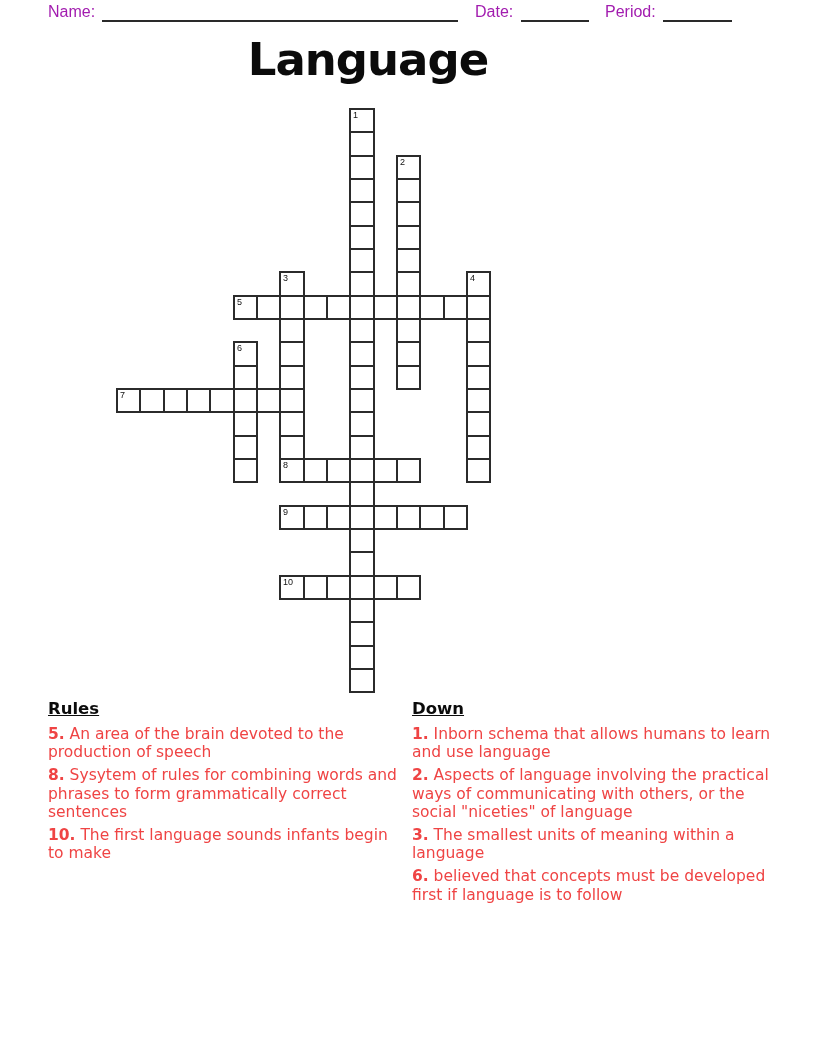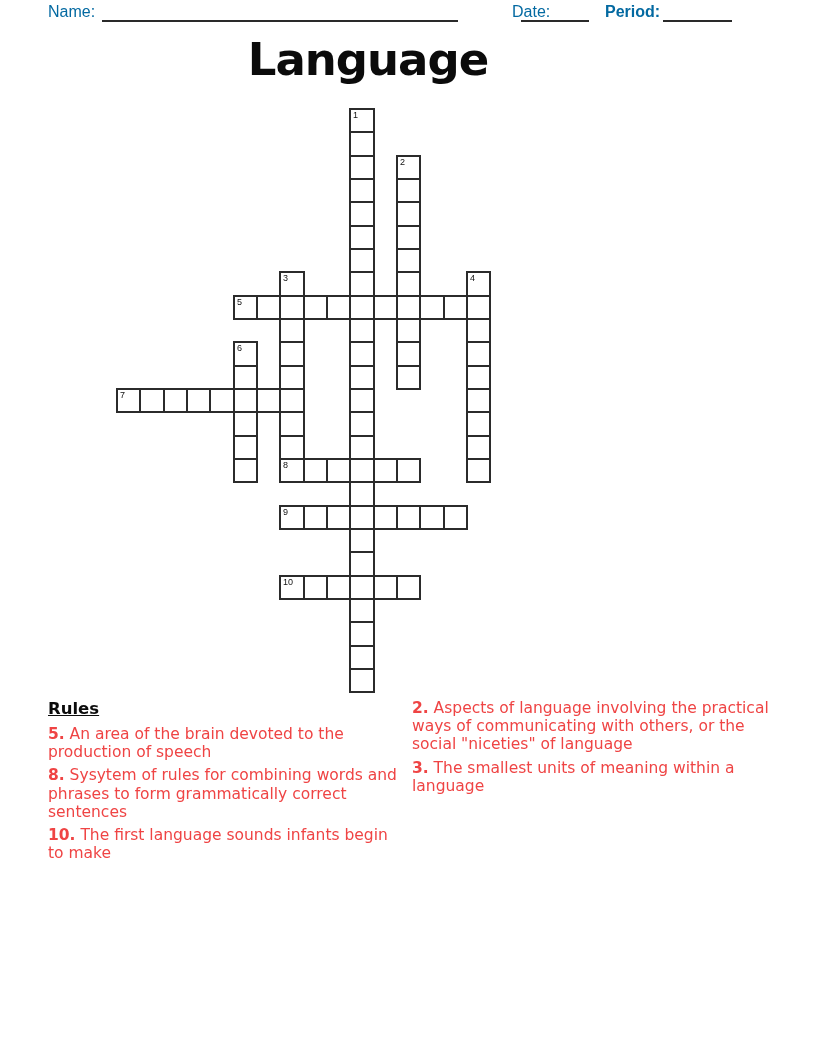--- a/index.html
+++ b/index.html
@@ -3,21 +3,21 @@
 <meta charset="utf-8">
 <style>
   html,body { margin:0; padding:0; background:#ffffff; }
   body { font-family:"DejaVu Sans", sans-serif; color:#000; }
   .page {
     position:relative; width:816px; height:1056px; background:#fff; overflow:hidden;
   }
   
   .hdr-label {
     position:absolute; top:2px; font-family:"Liberation Sans", sans-serif;
-    font-size:16px; line-height:20px; color:#0369a1; white-space:nowrap;
+    font-size:16px; line-height:20px; color:#a21caf; white-space:nowrap;
   }
   .blank-line {
     position:absolute; top:3px; height:17px; border-bottom:2px solid #2a2a2a;
   }
   
   .title {
     position:absolute; top:34px; left:0; width:736px; margin:0;
     text-align:center; font-size:45px; line-height:52px; font-weight:bold;
     letter-spacing:-1px; color:#0b0b0b;
   }
@@ -44,23 +44,23 @@
   }
   .clue b { font-weight:bold; }
 </style>
 </head>
 <body>
 
 <div class="page">
 
   <span class="hdr-label" style="left:48px;">Name:</span>
   <span class="blank-line" style="left:102px; width:356px;"></span>
-  <span class="hdr-label" style="left:475px;margin-left:37px;">Date:</span>
+  <span class="hdr-label" style="left:475px;">Date:</span>
   <span class="blank-line" style="left:521px; width:68px;"></span>
-  <span class="hdr-label" style="left:605px;font-weight:bold;">Period:</span>
+  <span class="hdr-label" style="left:605px;">Period:</span>
   <span class="blank-line" style="left:663px; width:69px;"></span>
 
   <h1 class="title">Language</h1>
 
   <div class="grid" id="grid">
       <div class="cell" style="left: 349px; top: 108px; width: 26px; height: 25px; border-color: rgb(43, 43, 43);">
         <span class="num">1</span>
       </div>
       <div class="cell" style="left: 349px; top: 131px; width: 26px; height: 26px; border-color: rgb(43, 43, 43);"></div>
       <div class="cell" style="left: 349px; top: 155px; width: 26px; height: 25px; border-color: rgb(43, 43, 43);"></div>
@@ -172,19 +172,22 @@
   <div class="clues-col across">
     <p class="clues-heading">Rules</p>
     <div id="across-list">
         <p class="clue"><b>5.</b> An area of the brain devoted to the production of speech</p>
         <p class="clue"><b>8.</b> Sysytem of rules for combining words and phrases to form grammatically correct sentences</p>
         <p class="clue"><b>10.</b> The first language sounds infants begin to make</p>
       </div>
   </div>
 
   <div class="clues-col down">
+    <p class="clues-heading">Down</p>
     <div id="down-list">
+        <p class="clue"><b>1.</b> Inborn schema that allows humans to learn and use language</p>
         <p class="clue"><b>2.</b> Aspects of language involving the practical ways of communicating with others, or the social "niceties" of language</p>
         <p class="clue"><b>3.</b> The smallest units of meaning within a language</p>
+        <p class="clue"><b>6.</b> believed that concepts must be developed first if language is to follow</p>
       </div>
   </div>
 
 </div>
 
 </body></html>

